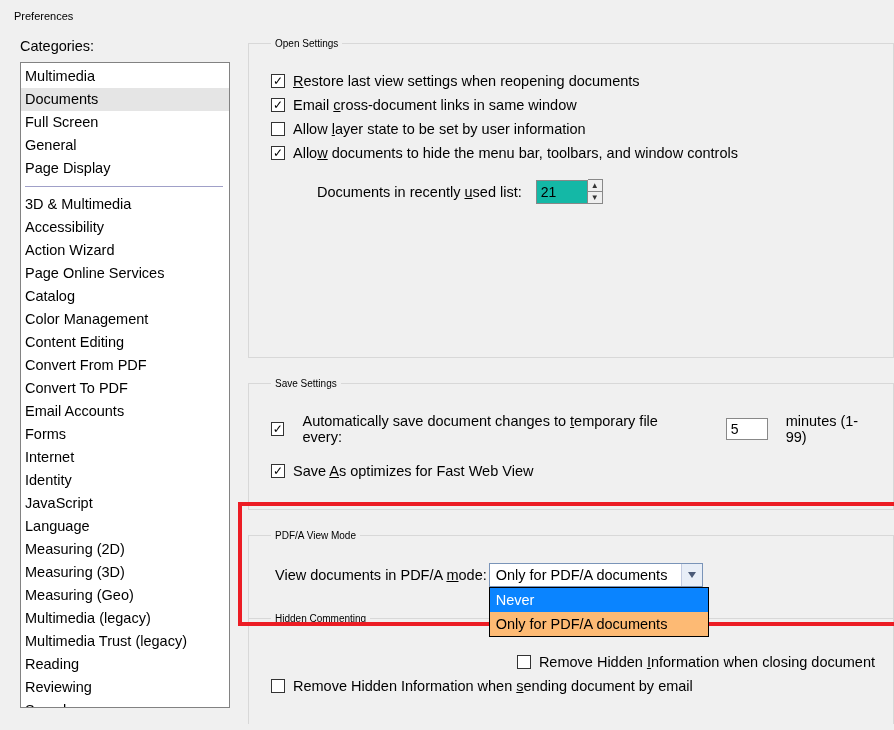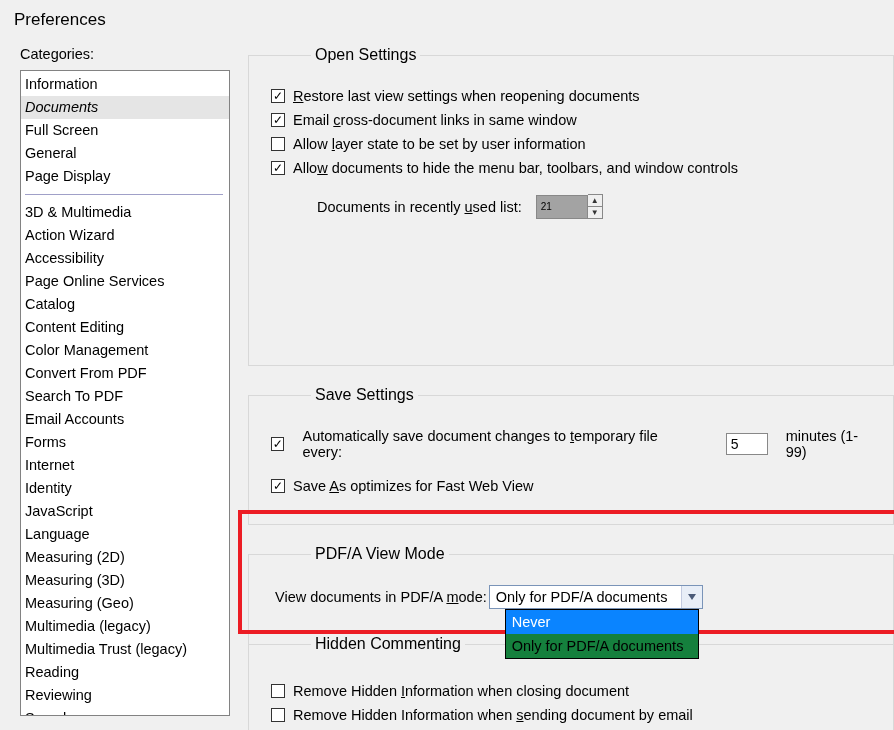--- a/index.html
+++ b/index.html
@@ -8,21 +8,21 @@
     width: 894px;
     height: 730px;
     background: #f0f0f0;
     font-family: "Segoe UI", Tahoma, sans-serif;
     font-size: 14.5px;
     color: #000;
     overflow: hidden;
   }
   .window-title {
     padding: 10px 12px 6px 14px;
-    font-size: 17px;
+    font-size: 11px;
   }
   .body-area {
     display: flex;
     padding: 10px 0 0 20px;
   }
   .left-col {
     width: 210px;
     flex: 0 0 auto;
   }
   .categories-label {
@@ -36,40 +36,38 @@
     padding: 2px 0;
   }
   .cat-item {
     padding: 1px 4px;
     line-height: 21px;
     cursor: default;
     white-space: nowrap;
   }
   .cat-item.selected {
     background: #e5e5e5;
-    font-style: italic;
   }
   .cat-divider {
     border-top: 1px solid #a0a0c8;
     margin: 6px 6px 6px 4px;
   }
   .right-col {
     flex: 1;
     padding-left: 18px;
     position: relative;
   }
   fieldset.group {
     border: 1px solid #d8d8d8;
     margin: 0 0 20px 0;
     padding: 16px 18px 22px 22px;
   }
   fieldset.group > legend {
     padding: 0 4px;
-    font-size: 16px;
-    margin-left: 40px;
+    font-size: 10px;
   }
   .chk-row {
     display: flex;
     align-items: center;
     margin: 8px 0;
   }
   .chk {
     width: 14px;
     height: 14px;
     border: 1px solid #333;
@@ -86,26 +84,26 @@
     color: #000;
   }
   .under { text-decoration: underline; }
   .spin-row {
     display: flex;
     align-items: center;
     margin: 18px 0 0 46px;
   }
   .num-box {
     border: 1px solid #888;
-    background: #a3a3a3;
+    background: #14b8a6;
     width: 42px;
     height: 22px;
     padding: 0 4px;
     font-family: inherit;
-    font-size: 10px;
+    font-size: 14px;
   }
   .spinner {
     display: flex;
     flex-direction: column;
     margin-left: 0;
     border: 1px solid #888;
     border-left: none;
   }
   .spinner .sbtn {
     width: 14px;
@@ -174,24 +172,24 @@
     background: #e8eef7;
     display: flex;
     align-items: center;
     justify-content: center;
     border-left: 1px solid #c3cbe0;
   }
   .combo-btn svg { width: 8px; height: 6px; }
   .combo-list {
     position: absolute;
     top: 24px;
-    left: 16px;
-    width: 194px;
+    left: 0;
+    width: 220px;
     border: 1px solid #000;
-    background: #15803d;
+    background: #fdba74;
     box-sizing: border-box;
     z-index: 5;
   }
   .combo-opt {
     padding: 2px 6px;
     line-height: 20px;
   }
   .combo-opt.sel {
     background: #0a84ff;
     color: #fff;
@@ -203,35 +201,35 @@
 </head>
 <body>
 
 <div class="window-title">Preferences</div>
 
 <div class="body-area">
 
   <div class="left-col">
     <div class="categories-label">Categories:</div>
     <div class="cat-list" id="cat-list">
-        <div class="cat-item">Information</div>
+        <div class="cat-item">Multimedia</div>
         <div class="cat-item selected">Documents</div>
         <div class="cat-item">Full Screen</div>
         <div class="cat-item">General</div>
         <div class="cat-item">Page Display</div>
         <div class="cat-divider"></div>
         <div class="cat-item">3D &amp; Multimedia</div>
+        <div class="cat-item">Accessibility</div>
         <div class="cat-item">Action Wizard</div>
-        <div class="cat-item">Accessibility</div>
         <div class="cat-item">Page Online Services</div>
         <div class="cat-item">Catalog</div>
+        <div class="cat-item">Color Management</div>
         <div class="cat-item">Content Editing</div>
-        <div class="cat-item">Color Management</div>
         <div class="cat-item">Convert From PDF</div>
-        <div class="cat-item">Search To PDF</div>
+        <div class="cat-item">Convert To PDF</div>
         <div class="cat-item">Email Accounts</div>
         <div class="cat-item">Forms</div>
         <div class="cat-item">Internet</div>
         <div class="cat-item">Identity</div>
         <div class="cat-item">JavaScript</div>
         <div class="cat-item">Language</div>
         <div class="cat-item">Measuring (2D)</div>
         <div class="cat-item">Measuring (3D)</div>
         <div class="cat-item">Measuring (Geo)</div>
         <div class="cat-item">Multimedia (legacy)</div>
@@ -317,21 +315,21 @@
           <div class="combo-list" id="combo-list">
               <div class="combo-opt sel">Never</div>
               <div class="combo-opt">Only for PDF/A documents</div>
             </div>
         </div>
       </div>
     </fieldset>
 
     <fieldset class="group hidden-legend-wrap" style="border-bottom:none; margin-top:-54px;">
       <legend>Hidden Commenting</legend>
-      <div class="chk-row" style="margin-top:14px;">
+      <div class="chk-row" style="margin-top:14px;justify-content:flex-end;">
         <span class="chk">
             <span class="mark" style="visibility: hidden;">✓</span>
           </span>
         <span><span>Remove Hidden </span><span class="under">I</span><span>nformation when closing document</span></span>
       </div>
       <div class="chk-row">
         <span class="chk">
             <span class="mark" style="visibility: hidden;">✓</span>
           </span>
         <span><span>Remove Hidden Information when </span><span class="under">s</span><span>ending document by email</span></span>

